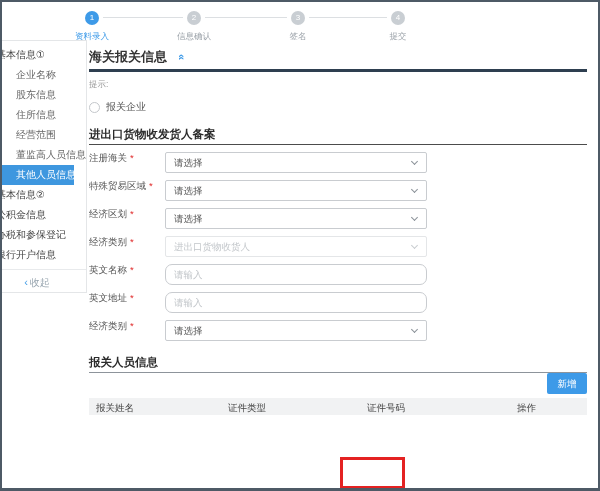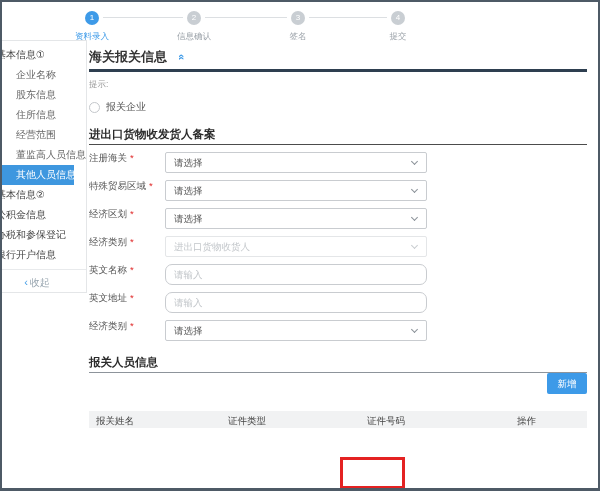--- a/index.html
+++ b/index.html
@@ -72,21 +72,21 @@
     font-size:9.5px; padding:0 8px; color:#555; outline:none;
     font-family:"Liberation Sans","DejaVu Sans",sans-serif; }
   .text-input::placeholder { color:#c2c6ca; }
 
   .add-row { height:21px; text-align:right; }
   .btn { display:inline-block; border:none; background:#3d9ae8; color:#fff;
     font-size:9.5px; border-radius:2px; cursor:pointer; text-align:center;
     font-family:"Liberation Sans","DejaVu Sans",sans-serif; }
   .btn.add { width:40px; height:21px; line-height:21px; }
 
-  .table-header { position:relative; margin-top:17px; height:17px; background:#f1f2f3;
+  .table-header { position:relative; margin-top:4px; height:17px; background:#f1f2f3;
     font-size:9.5px; color:#444; }
   .th { position:absolute; top:0; line-height:20px; }
   .th.c1 { left:7px; } .th.c2 { left:139px; } .th.c3 { left:278px; } .th.c4 { left:428px; }
 
   .red-annotation { position:absolute; left:338px; top:455px; width:65px; height:32px;
     border:3px solid #e42222; pointer-events:none; }
 </style>
 </head>
 <body>
 

